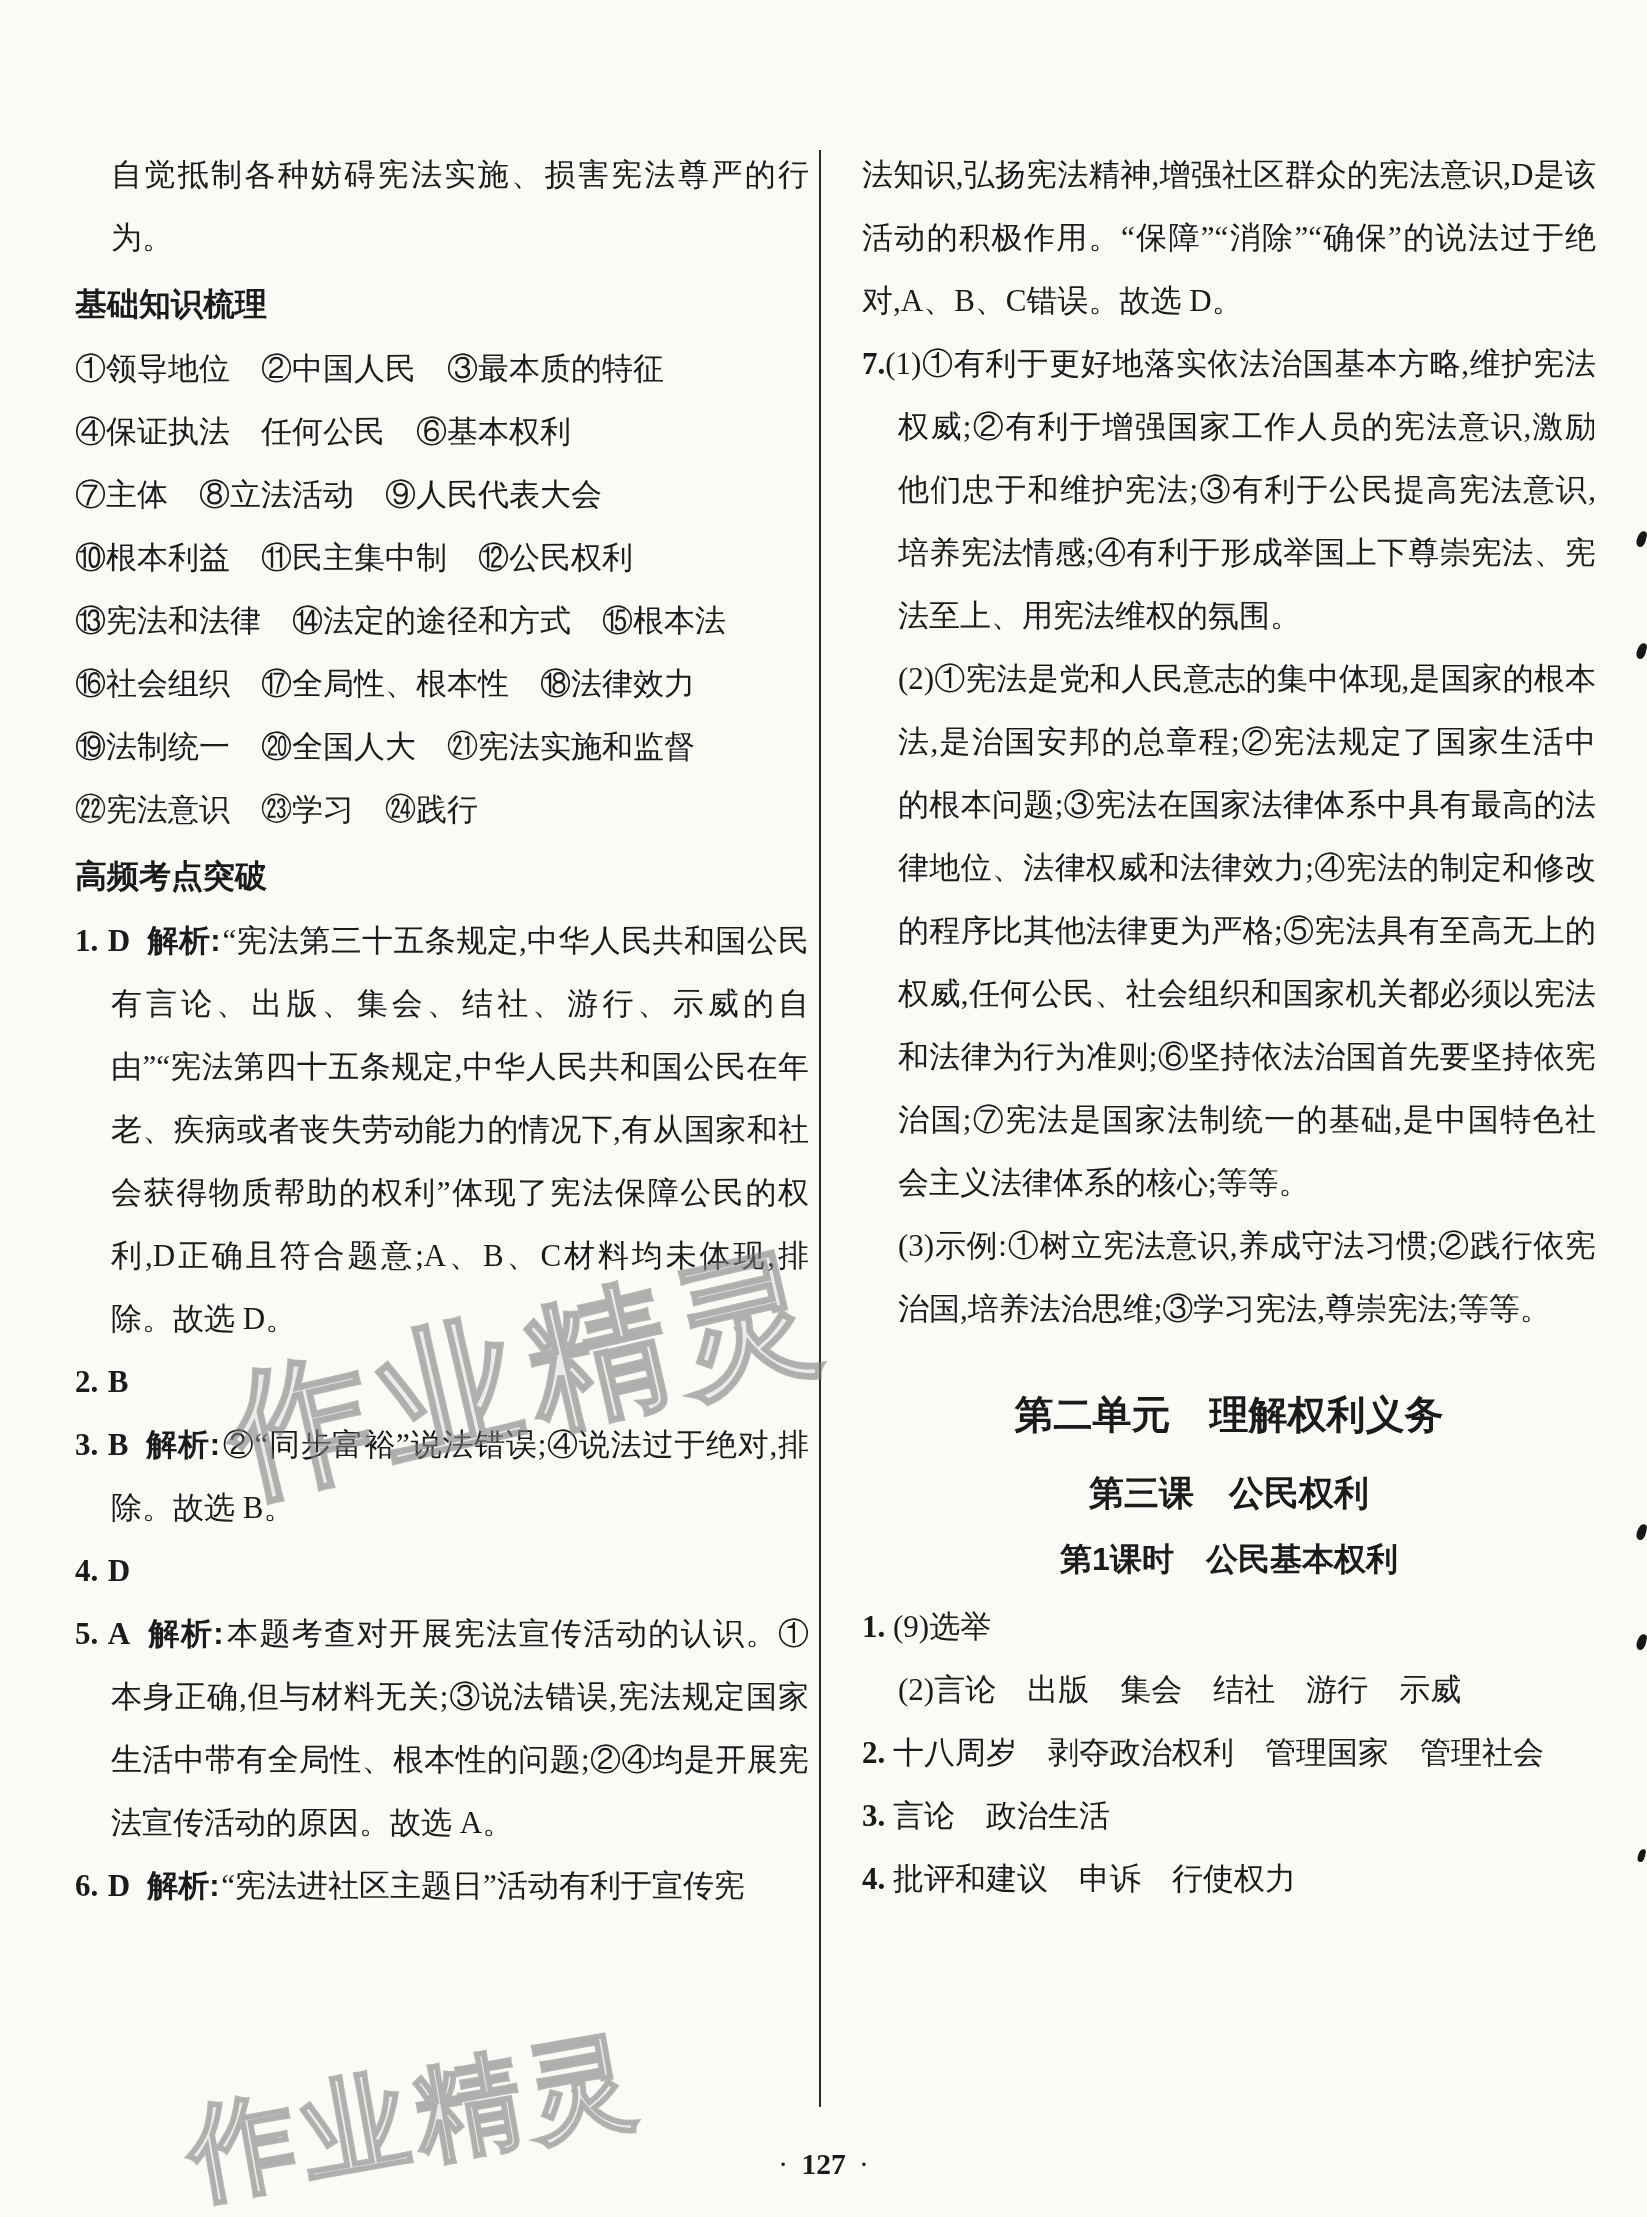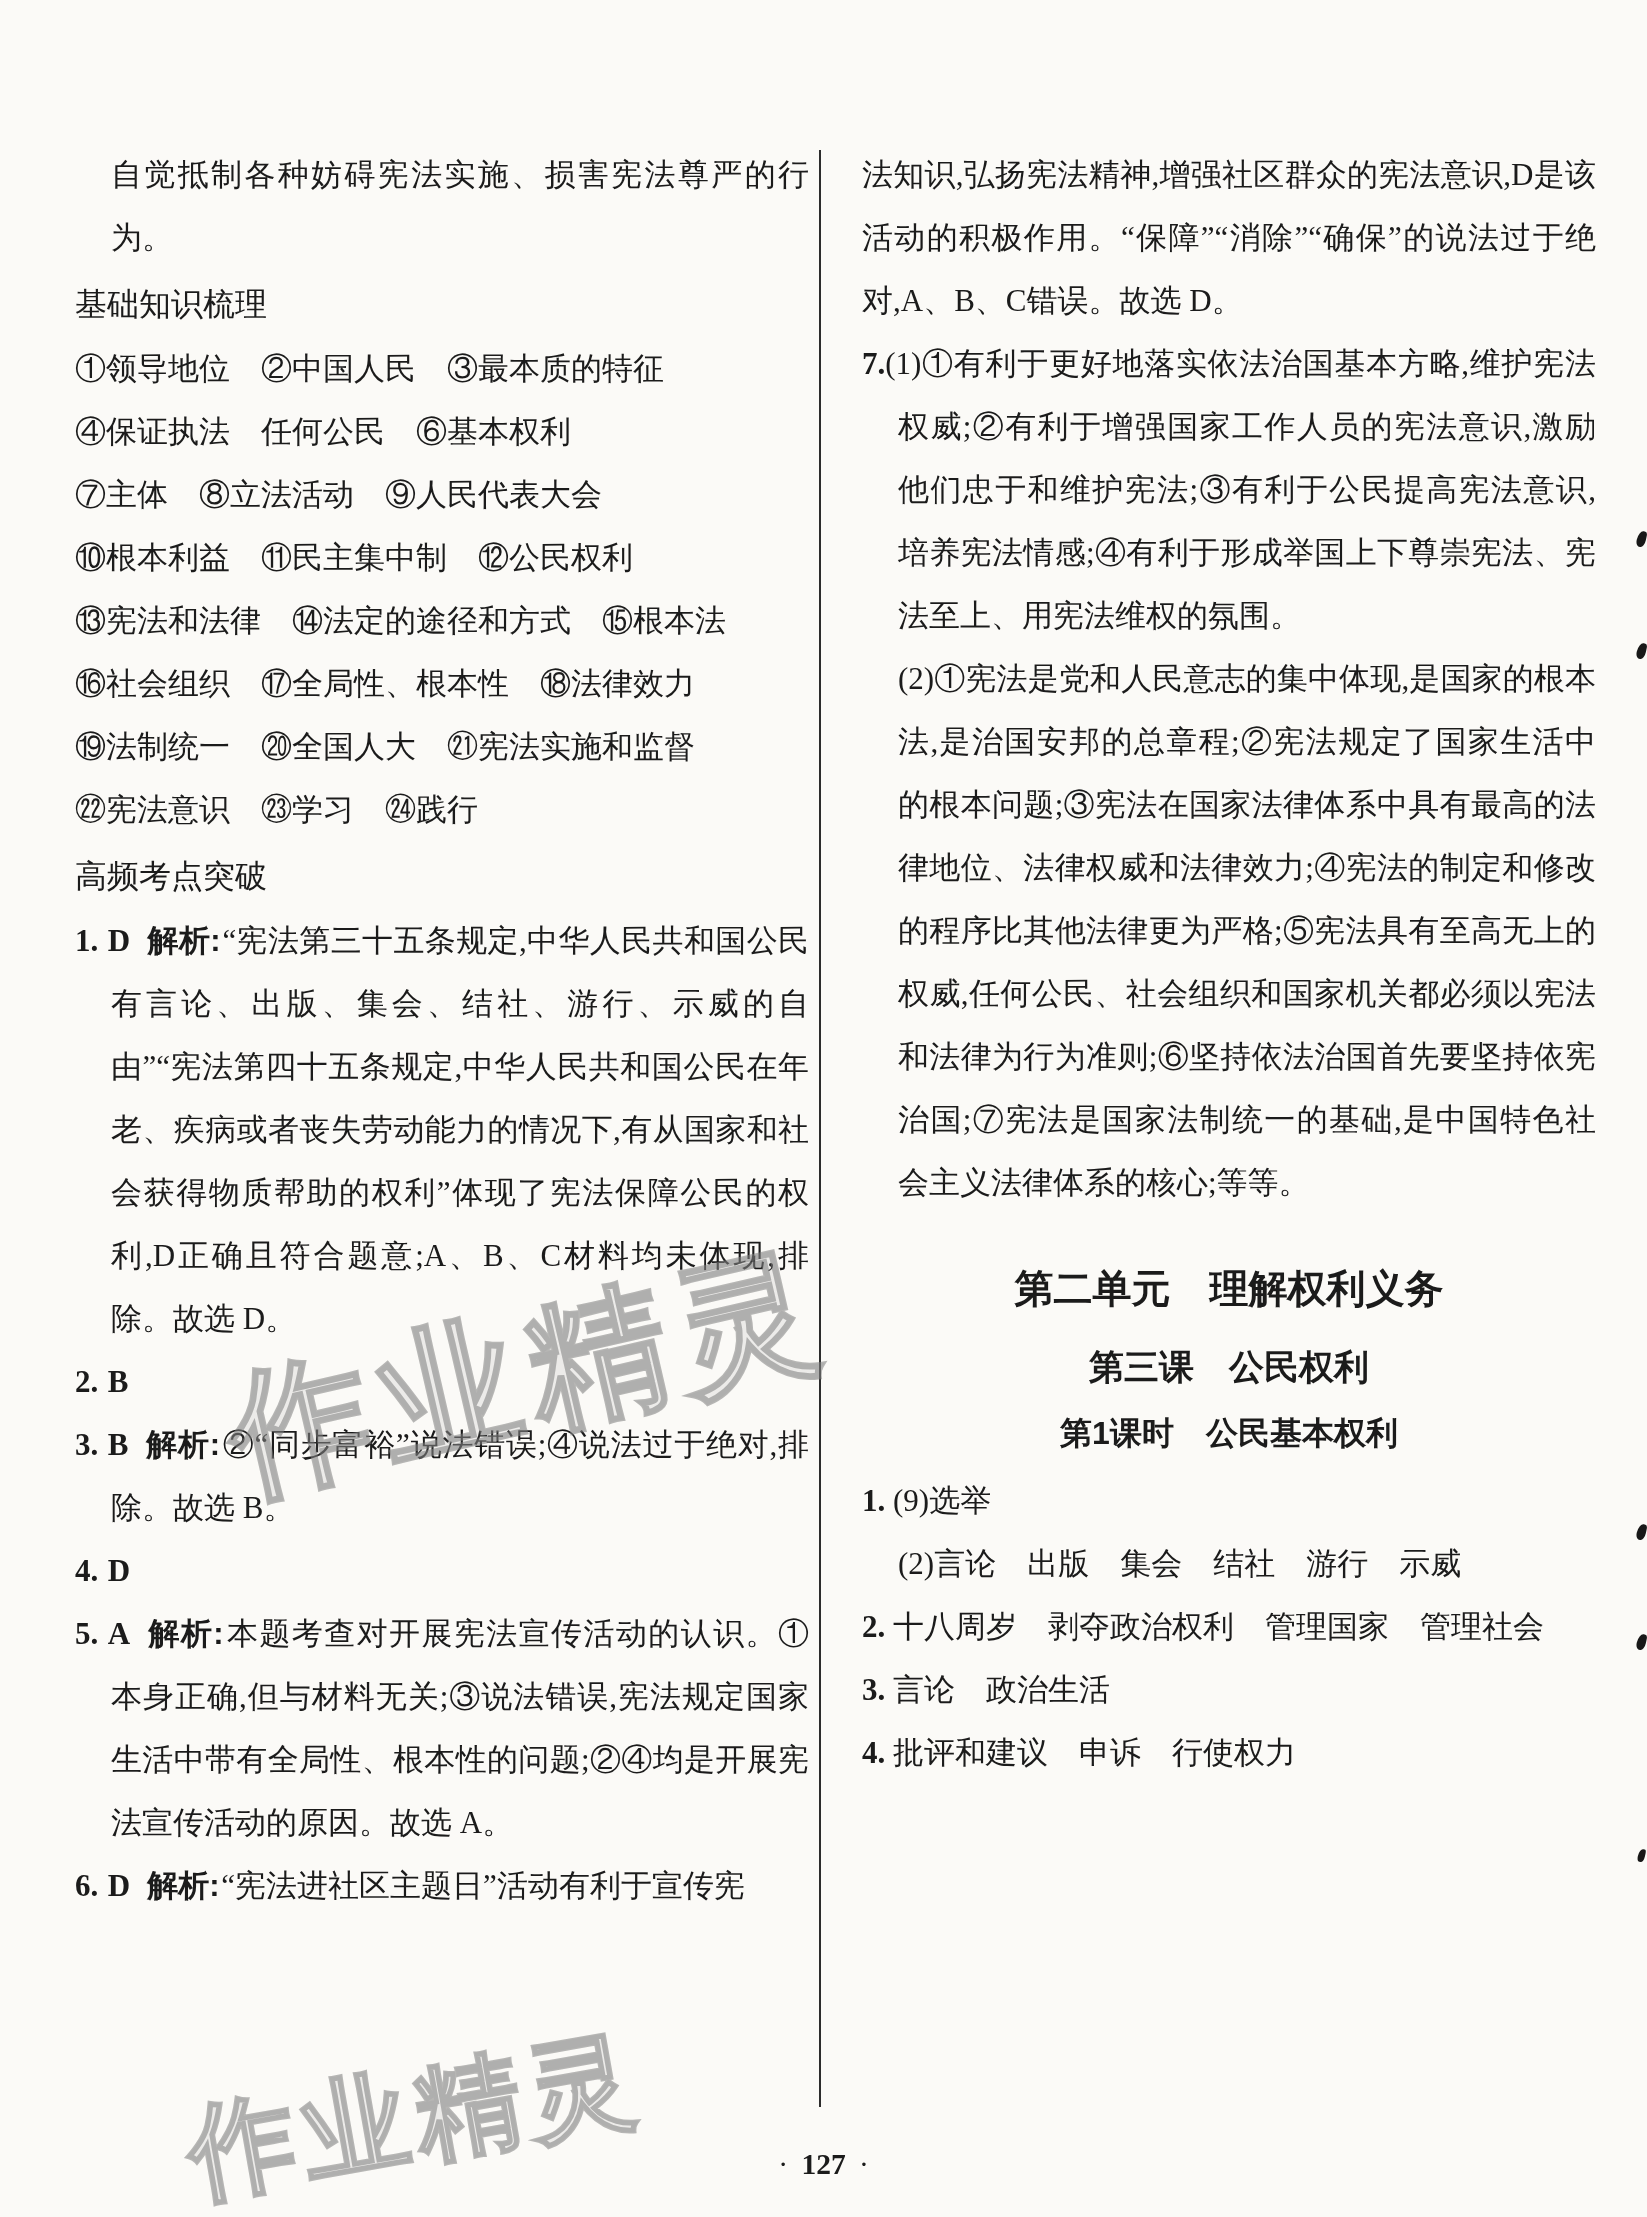--- a/index.html
+++ b/index.html
@@ -48,21 +48,21 @@
   .h1c {
     font-family: "Liberation Sans", "DejaVu Sans", sans-serif;
     font-weight: bold;
     font-size: 35px;
     line-height: 53px;
     text-align: center;
     margin: 17px 0 13.3px 0;
   }
   .h2l {
     font-family: "Liberation Sans", "DejaVu Sans", sans-serif;
-    font-weight: normal;
+    font-weight: bold;
     font-size: 32px;
     line-height: 51px;
     text-align: left;
     margin: 9.5px 0 7.6px 0;
   }
   .q7 { padding-left: 36px; }
   .q7 .p1 { text-indent: -36px; }
   .h-unit {
     font-family: Liberation Serif, serif;
     font-weight: bold;
@@ -177,20 +177,21 @@
 
       <p class="qa"><span class="bn">6.</span><span class="al">D</span><span class="lab">解析:</span><span>“宪法进社区主题日”活动有利于宣传宪</span></p>
     </div>
 
     <div class="col">
       <p>法知识,弘扬宪法精神,增强社区群众的宪法意识,D是该活动的积极作用。“保障”“消除”“确保”的说法过于绝对,A、B、C错误。故选 D。</p>
 
       <div class="q7">
         <p class="p1"><span class="bn">7.</span><span>(1)①有利于更好地落实依法治国基本方略,维护宪法权威;②有利于增强国家工作人员的宪法意识,激励他们忠于和维护宪法;③有利于公民提高宪法意识,培养宪法情感;④有利于形成举国上下尊崇宪法、宪法至上、用宪法维权的氛围。</span></p>
         <p>(2)①宪法是党和人民意志的集中体现,是国家的根本法,是治国安邦的总章程;②宪法规定了国家生活中的根本问题;③宪法在国家法律体系中具有最高的法律地位、法律权威和法律效力;④宪法的制定和修改的程序比其他法律更为严格;⑤宪法具有至高无上的权威,任何公民、社会组织和国家机关都必须以宪法和法律为行为准则;⑥坚持依法治国首先要坚持依宪治国;⑦宪法是国家法制统一的基础,是中国特色社会主义法律体系的核心;等等。</p>
+        <p>(3)示例:①树立宪法意识,养成守法习惯;②践行依宪治国,培养法治思维;③学习宪法,尊崇宪法;等等。</p>
       </div>
 
       <h2 class="h-unit">第二单元　理解权利义务</h2>
 
       <h3 class="h-lesson">第三课　公民权利</h3>
 
       <h4 class="h-period">第1课时　公民基本权利</h4>
 
       <p class="qa"><span class="bn">1.</span> <span>(9)选举</span></p>
       <p class="ind">(2)言论　出版　集会　结社　游行　示威</p>

